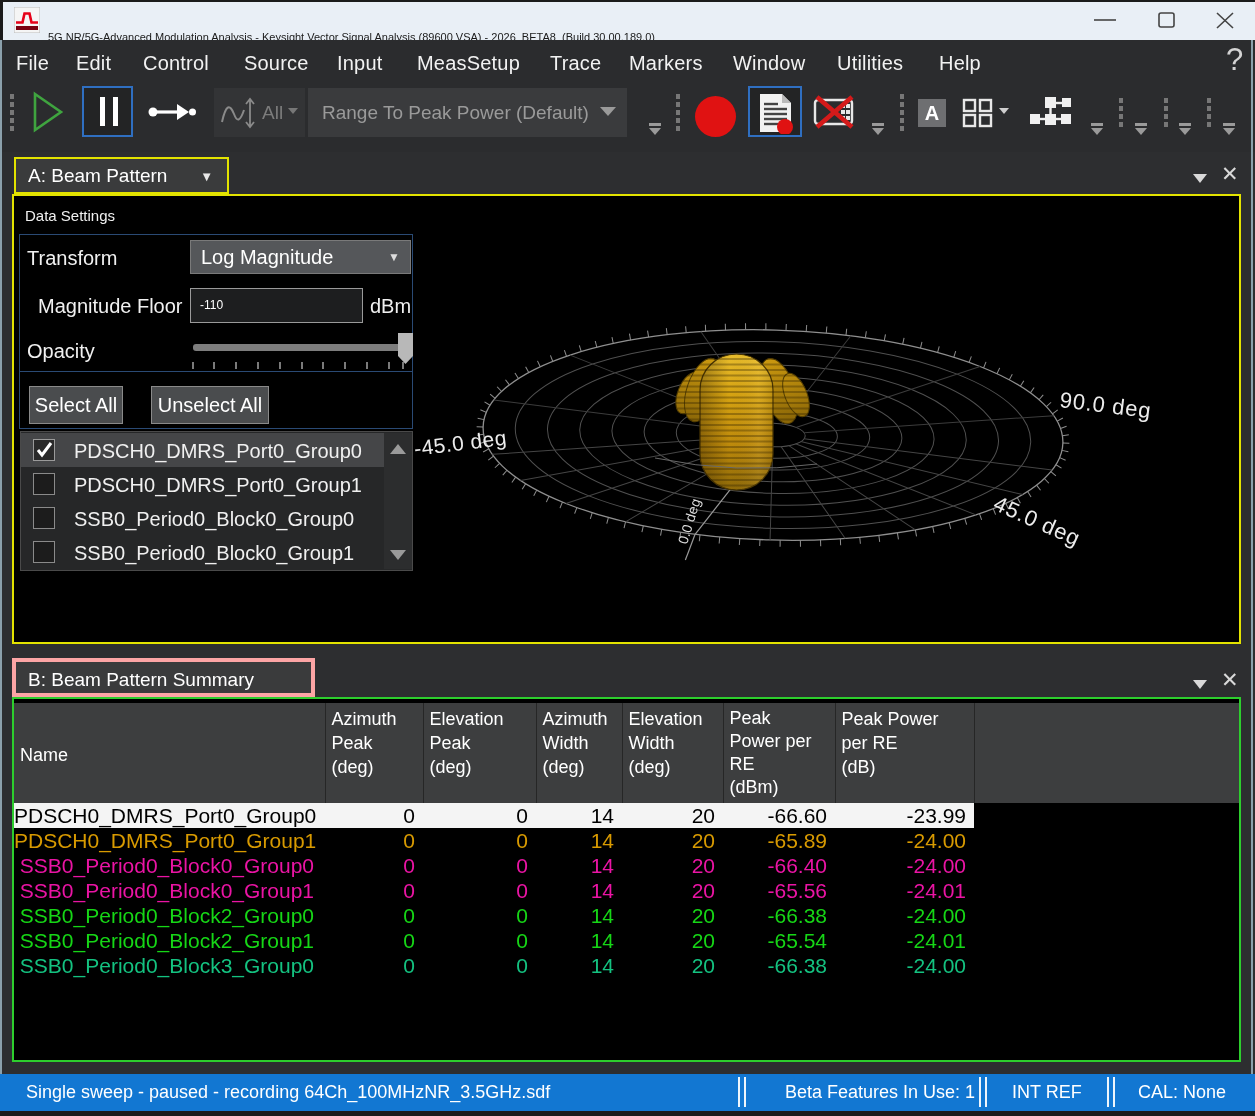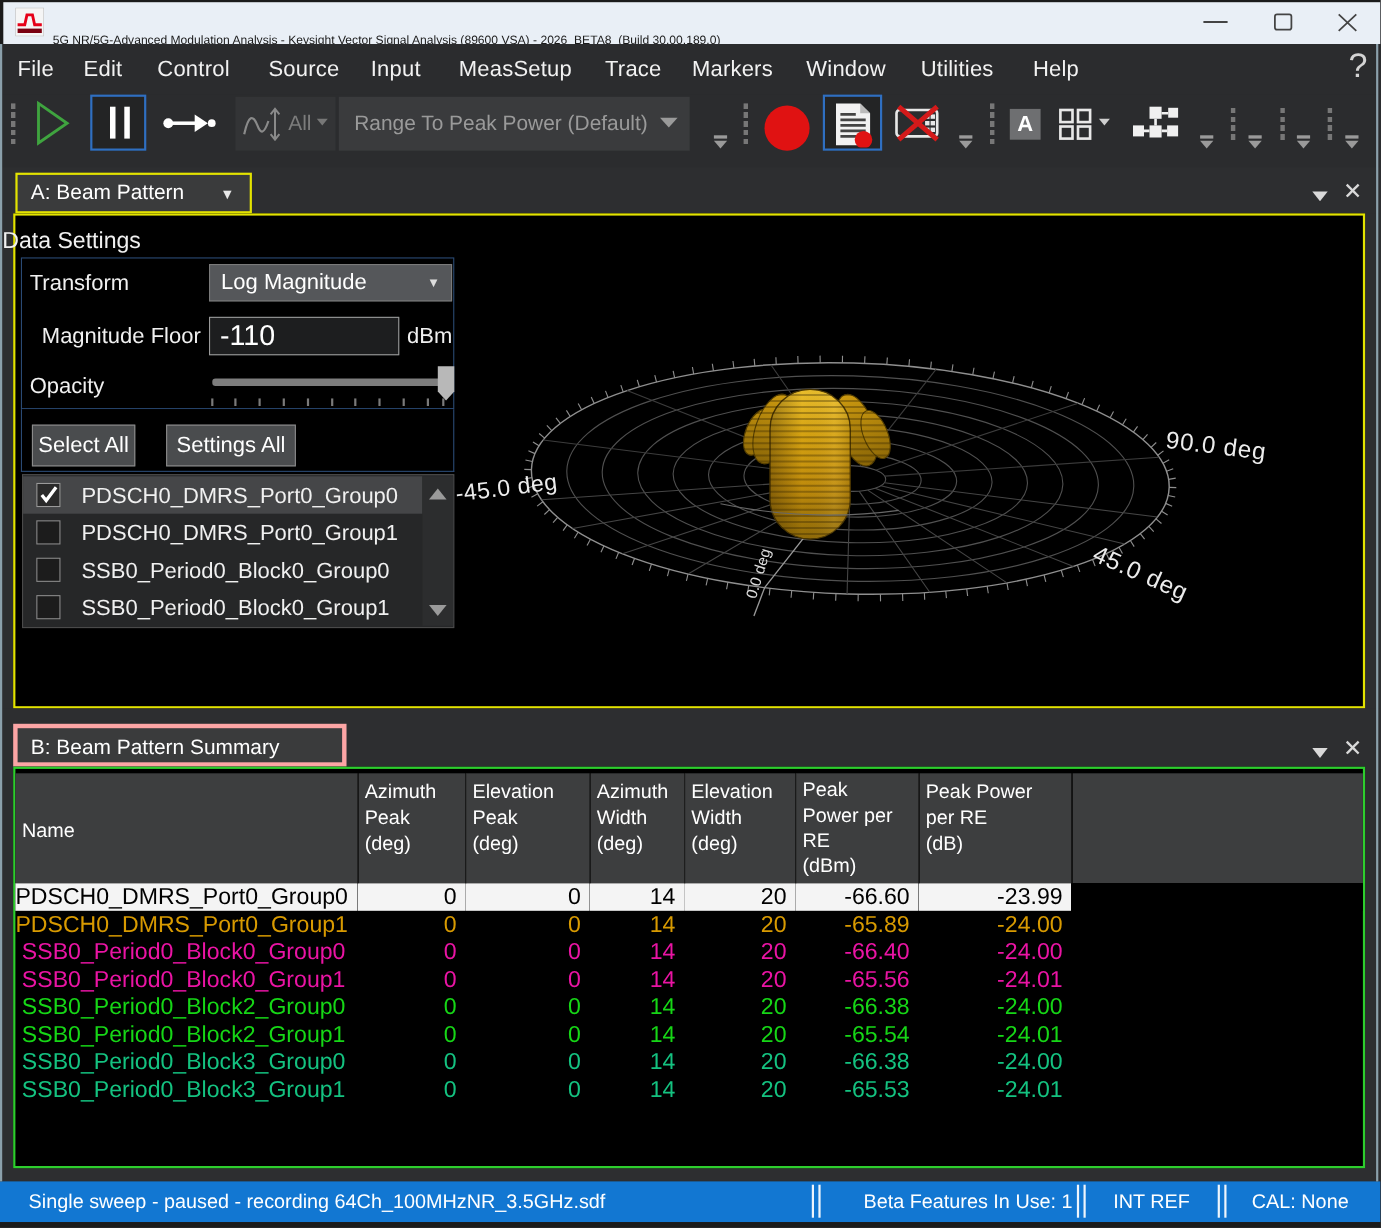--- a/index.html
+++ b/index.html
@@ -201,29 +201,29 @@
   <div class="abs" style="left:0;top:152px;width:1255px;height:42px;background:#2d2e30;"></div>
   <div class="abs phdrbox" style="left:14px;top:157px;width:215px;height:37px;border:2px solid #e3e300;line-height:33px;">
     <span style="font-weight:normal;font-size:19px;padding-left:12px;">A: Beam Pattern</span>
     <span style="position:absolute;right:14px;top:1px;font-size:13px;color:#e8e8e8;">▼</span>
   </div>
   <div class="abs" style="left:1193px;top:174px;width:0;height:0;border-left:7.5px solid transparent;border-right:7.5px solid transparent;border-top:9px solid #d9d9d9;"></div>
   <div class="abs picon" style="left:1221px;top:162px;font-size:21px;">✕</div>
 
   <div class="abs" id="panelA"></div>
 
-  <div class="abs lbl" style="left:2px;top:207px;font-size:21px;">Data Settings</div>
+  <div class="abs lbl" style="left:25px;top:207px;font-size:15px;">Data Settings</div>
   <div class="abs" style="left:19px;top:234px;width:394px;height:138px;border:1px solid #2a4a74;background:#000;"></div>
   <div class="abs lbl" style="left:27px;top:247px;">Transform</div>
   <div class="abs combo" style="left:190px;top:240px;width:221px;height:34px;line-height:32px;">
     <span style="padding-left:10px;">Log Magnitude</span>
     <span style="position:absolute;right:10px;top:0;font-size:12px;color:#ddd;">▼</span>
   </div>
   <div class="abs lbl" style="left:38px;top:295px;">Magnitude Floor</div>
-  <div class="abs" style="left:190px;top:288px;width:173px;height:35px;background:#1d1e1f;border:1px solid #9a9a9a;color:#fff;font-size:26px;line-height:33px;padding-left:9px;">-110</div>
+  <div class="abs" style="left:190px;top:288px;width:173px;height:35px;background:#1d1e1f;border:1px solid #9a9a9a;color:#fff;font-size:12px;line-height:33px;padding-left:9px;">-110</div>
   <div class="abs lbl" style="left:370px;top:295px;">dBm</div>
   <div class="abs lbl" style="left:27px;top:340px;">Opacity</div>
   <div class="abs" style="left:193px;top:344px;width:212px;height:7px;background:#7d7d7d;border-radius:3px;"></div>
   <svg class="abs" style="left:397px;top:332px;" width="17" height="33" viewBox="0 0 17 33">
     <path d="M1 1 L16 1 L16 24 L8.5 32 L1 24 Z" fill="#b8b8b8"></path>
   </svg>
   <svg class="abs" style="left:190px;top:362px;" width="222" height="8">
     <g stroke="#7a7a7a" stroke-width="2">
       <line x1="3" y1="0" x2="3" y2="7"></line>
       <line x1="24" y1="0" x2="24" y2="7"></line>
@@ -234,21 +234,21 @@
       <line x1="133" y1="0" x2="133" y2="7"></line>
       <line x1="155" y1="0" x2="155" y2="7"></line>
       <line x1="177" y1="0" x2="177" y2="7"></line>
       <line x1="199" y1="0" x2="199" y2="7"></line>
       <line x1="213" y1="0" x2="213" y2="7"></line>
     </g>
   </svg>
 
   <div class="abs" style="left:19px;top:372px;width:394px;height:57px;border:1px solid #2a4a74;border-top:none;background:#000;"></div>
   <div class="abs btn" style="left:29px;top:386px;width:94px;height:38px;line-height:36px;">Select All</div>
-  <div class="abs btn" style="left:151px;top:386px;width:118px;height:38px;line-height:36px;">Settings All</div>
+  <div class="abs btn" style="left:151px;top:386px;width:118px;height:38px;line-height:36px;">Unselect All</div>
 
   <div class="abs" style="left:20px;top:431px;width:393px;height:140px;background:#262728;border:1px solid #4a4a4a;"></div>
   <div class="abs" style="left:21px;top:433px;width:363px;height:34px;background:#454648;"></div>
   <div class="abs" style="left:33px;top:439px;width:22px;height:22px;background:#2a2a2a;border:1px solid #9a9a9a;"></div>
   <svg class="abs" style="left:36px;top:441px;" width="17" height="17" viewBox="0 0 17 17">
     <path d="M2 9 L6 14 L15 2" stroke="#fff" stroke-width="3" fill="none"></path>
   </svg>
   <div class="abs lbl" style="left:74px;top:440px;">PDSCH0_DMRS_Port0_Group0</div>
   <div class="abs" style="left:33px;top:473px;width:22px;height:22px;background:#1c1c1c;border:1px solid #8a8a8a;"></div>
   <div class="abs lbl" style="left:74px;top:474px;">PDSCH0_DMRS_Port0_Group1</div>
@@ -541,30 +541,20 @@
     <tr style="height:25px;color:#14c280;">
         <td>&nbsp;SSB0_Period0_Block3_Group0</td>
         <td class="n">0</td>
         <td class="n">0</td>
         <td class="n">14</td>
         <td class="n">20</td>
         <td class="n">-66.38</td>
         <td class="n">-24.00</td>
         <td></td>
       </tr>
-    <tr style="height:25px;color:#14c280;">
-        <td>&nbsp;SSB0_Period0_Block3_Group1</td>
-        <td class="n">0</td>
-        <td class="n">0</td>
-        <td class="n">14</td>
-        <td class="n">20</td>
-        <td class="n">-65.53</td>
-        <td class="n">-24.01</td>
-        <td></td>
-      </tr>
   </tbody>
   </table>
 
   <div class="abs" style="left:0px;top:1074px;width:1255px;height:37px;background:#1277d2;color:#fff;font-size:18px;line-height:36px;">
     <span style="position:absolute;left:26px;">Single sweep - paused - recording 64Ch_100MHzNR_3.5GHz.sdf</span>
     <span style="position:absolute;left:766px;margin-left:19px;">Beta Features In Use: 1</span>
     <span style="position:absolute;left:1012px;">INT REF</span>
     <span style="position:absolute;left:1138px;">CAL: None</span>
     <span style="position:absolute;left:738px;top:3px;width:2px;height:30px;background:#eef5fc;"></span>
     <span style="position:absolute;left:744px;top:3px;width:2px;height:30px;background:#eef5fc;"></span>

